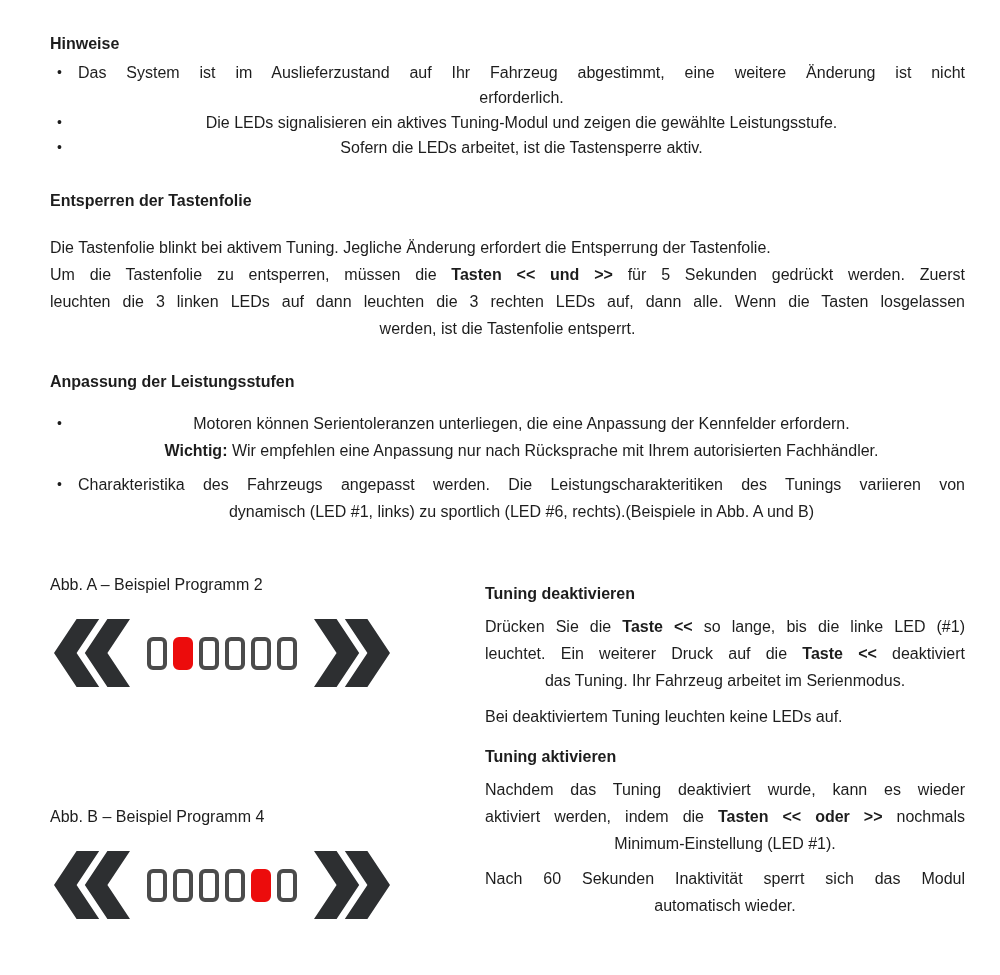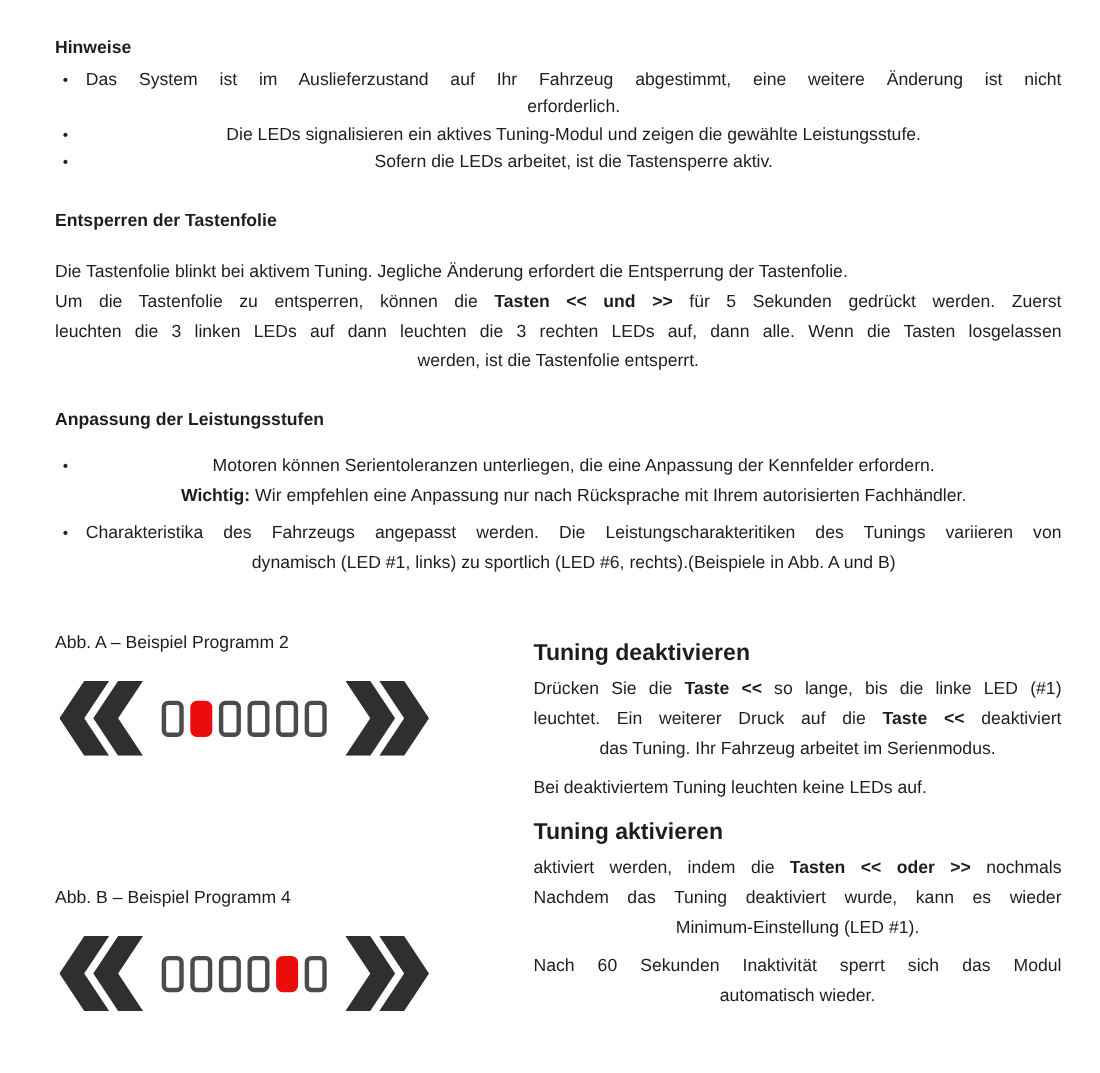--- a/index.html
+++ b/index.html
@@ -48,21 +48,21 @@
   .fig{display:flex;align-items:center;gap:17px;margin-top:21px;margin-left:4px;}
   .chev{width:76px;height:68px;color:var(--chevron);display:block;}
   .chev polygon{fill:currentColor;}
   .led-strip{display:flex;align-items:center;gap:6px;}
   .led{
     width:20px;height:33px;border-radius:6px;
     border:4px solid var(--led-outline);background:#ffffff;
   }
   .led.on{border-color:var(--led-red);background:var(--led-red);}
 
-  .col-right h3{font-size:21px;margin:0;}
+  .col-right h3{font-size:16px;margin:0;}
   #h-td{margin-top:33px;}
   #p-td1{margin-top:6px;}
   #p-td2{margin-top:9px;}
   #h-ta{margin-top:13px;}
   #p-ta1{margin-top:6px;}
   #p-ta2{margin-top:8px;}
 </style>
 </head>
 <body>
 
@@ -90,21 +90,21 @@
             <div class="tline"><span>Sofern die LEDs arbeitet, ist die Tastensperre aktiv.</span></div>
           </div>
       </li>
     </ul>
   </section>
 
   <div class="h" id="h-entsperren">Entsperren der Tastenfolie</div>
   <div class="paras">
     <p>Die Tastenfolie blinkt bei aktivem Tuning. Jegliche Änderung erfordert die Entsperrung der Tastenfolie.</p>
     <div>
-        <div class="tline fill"><span>Um die Tastenfolie zu entsperren, können die </span><span class="b">Tasten &lt;&lt; und &gt;&gt;</span><span> für 5 Sekunden gedrückt werden. Zuerst</span></div>
+        <div class="tline fill"><span>Um die Tastenfolie zu entsperren, müssen die </span><span class="b">Tasten &lt;&lt; und &gt;&gt;</span><span> für 5 Sekunden gedrückt werden. Zuerst</span></div>
         <div class="tline fill"><span>leuchten die 3 linken LEDs auf dann leuchten die 3 rechten LEDs auf, dann alle. Wenn die Tasten losgelassen</span></div>
         <div class="tline"><span>werden, ist die Tastenfolie entsperrt.</span></div>
       </div>
   </div>
 
   <div class="h" id="h-anpassung">Anpassung der Leistungsstufen</div>
   <ul class="bullets" id="list-anpassung">
     <li>
       <span class="dot">•</span>
       <div>
@@ -169,22 +169,22 @@
       <h3 class="h" id="h-td">Tuning deaktivieren</h3>
       <div id="p-td1">
           <div class="tline fill"><span>Drücken Sie die </span><span class="b">Taste &lt;&lt;</span><span> so lange, bis die linke LED (#1)</span></div>
           <div class="tline fill"><span>leuchtet. Ein weiterer Druck auf die </span><span class="b">Taste &lt;&lt;</span><span> deaktiviert</span></div>
           <div class="tline"><span>das Tuning. Ihr Fahrzeug arbeitet im Serienmodus.</span></div>
         </div>
       <p id="p-td2">Bei deaktiviertem Tuning leuchten keine LEDs auf.</p>
 
       <h3 class="h" id="h-ta">Tuning aktivieren</h3>
       <div id="p-ta1">
+          <div class="tline fill"><span>Nachdem das Tuning deaktiviert wurde, kann es wieder</span></div>
           <div class="tline fill"><span>aktiviert werden, indem die </span><span class="b">Tasten &lt;&lt; oder &gt;&gt;</span><span> nochmals</span></div>
-          <div class="tline fill"><span>Nachdem das Tuning deaktiviert wurde, kann es wieder</span></div>
           <div class="tline"><span>Minimum-Einstellung (LED #1).</span></div>
         </div>
       <div id="p-ta2">
           <div class="tline fill"><span>Nach 60 Sekunden Inaktivität sperrt sich das Modul</span></div>
           <div class="tline"><span>automatisch wieder.</span></div>
         </div>
     </div>
 
   </div>
 </div>

